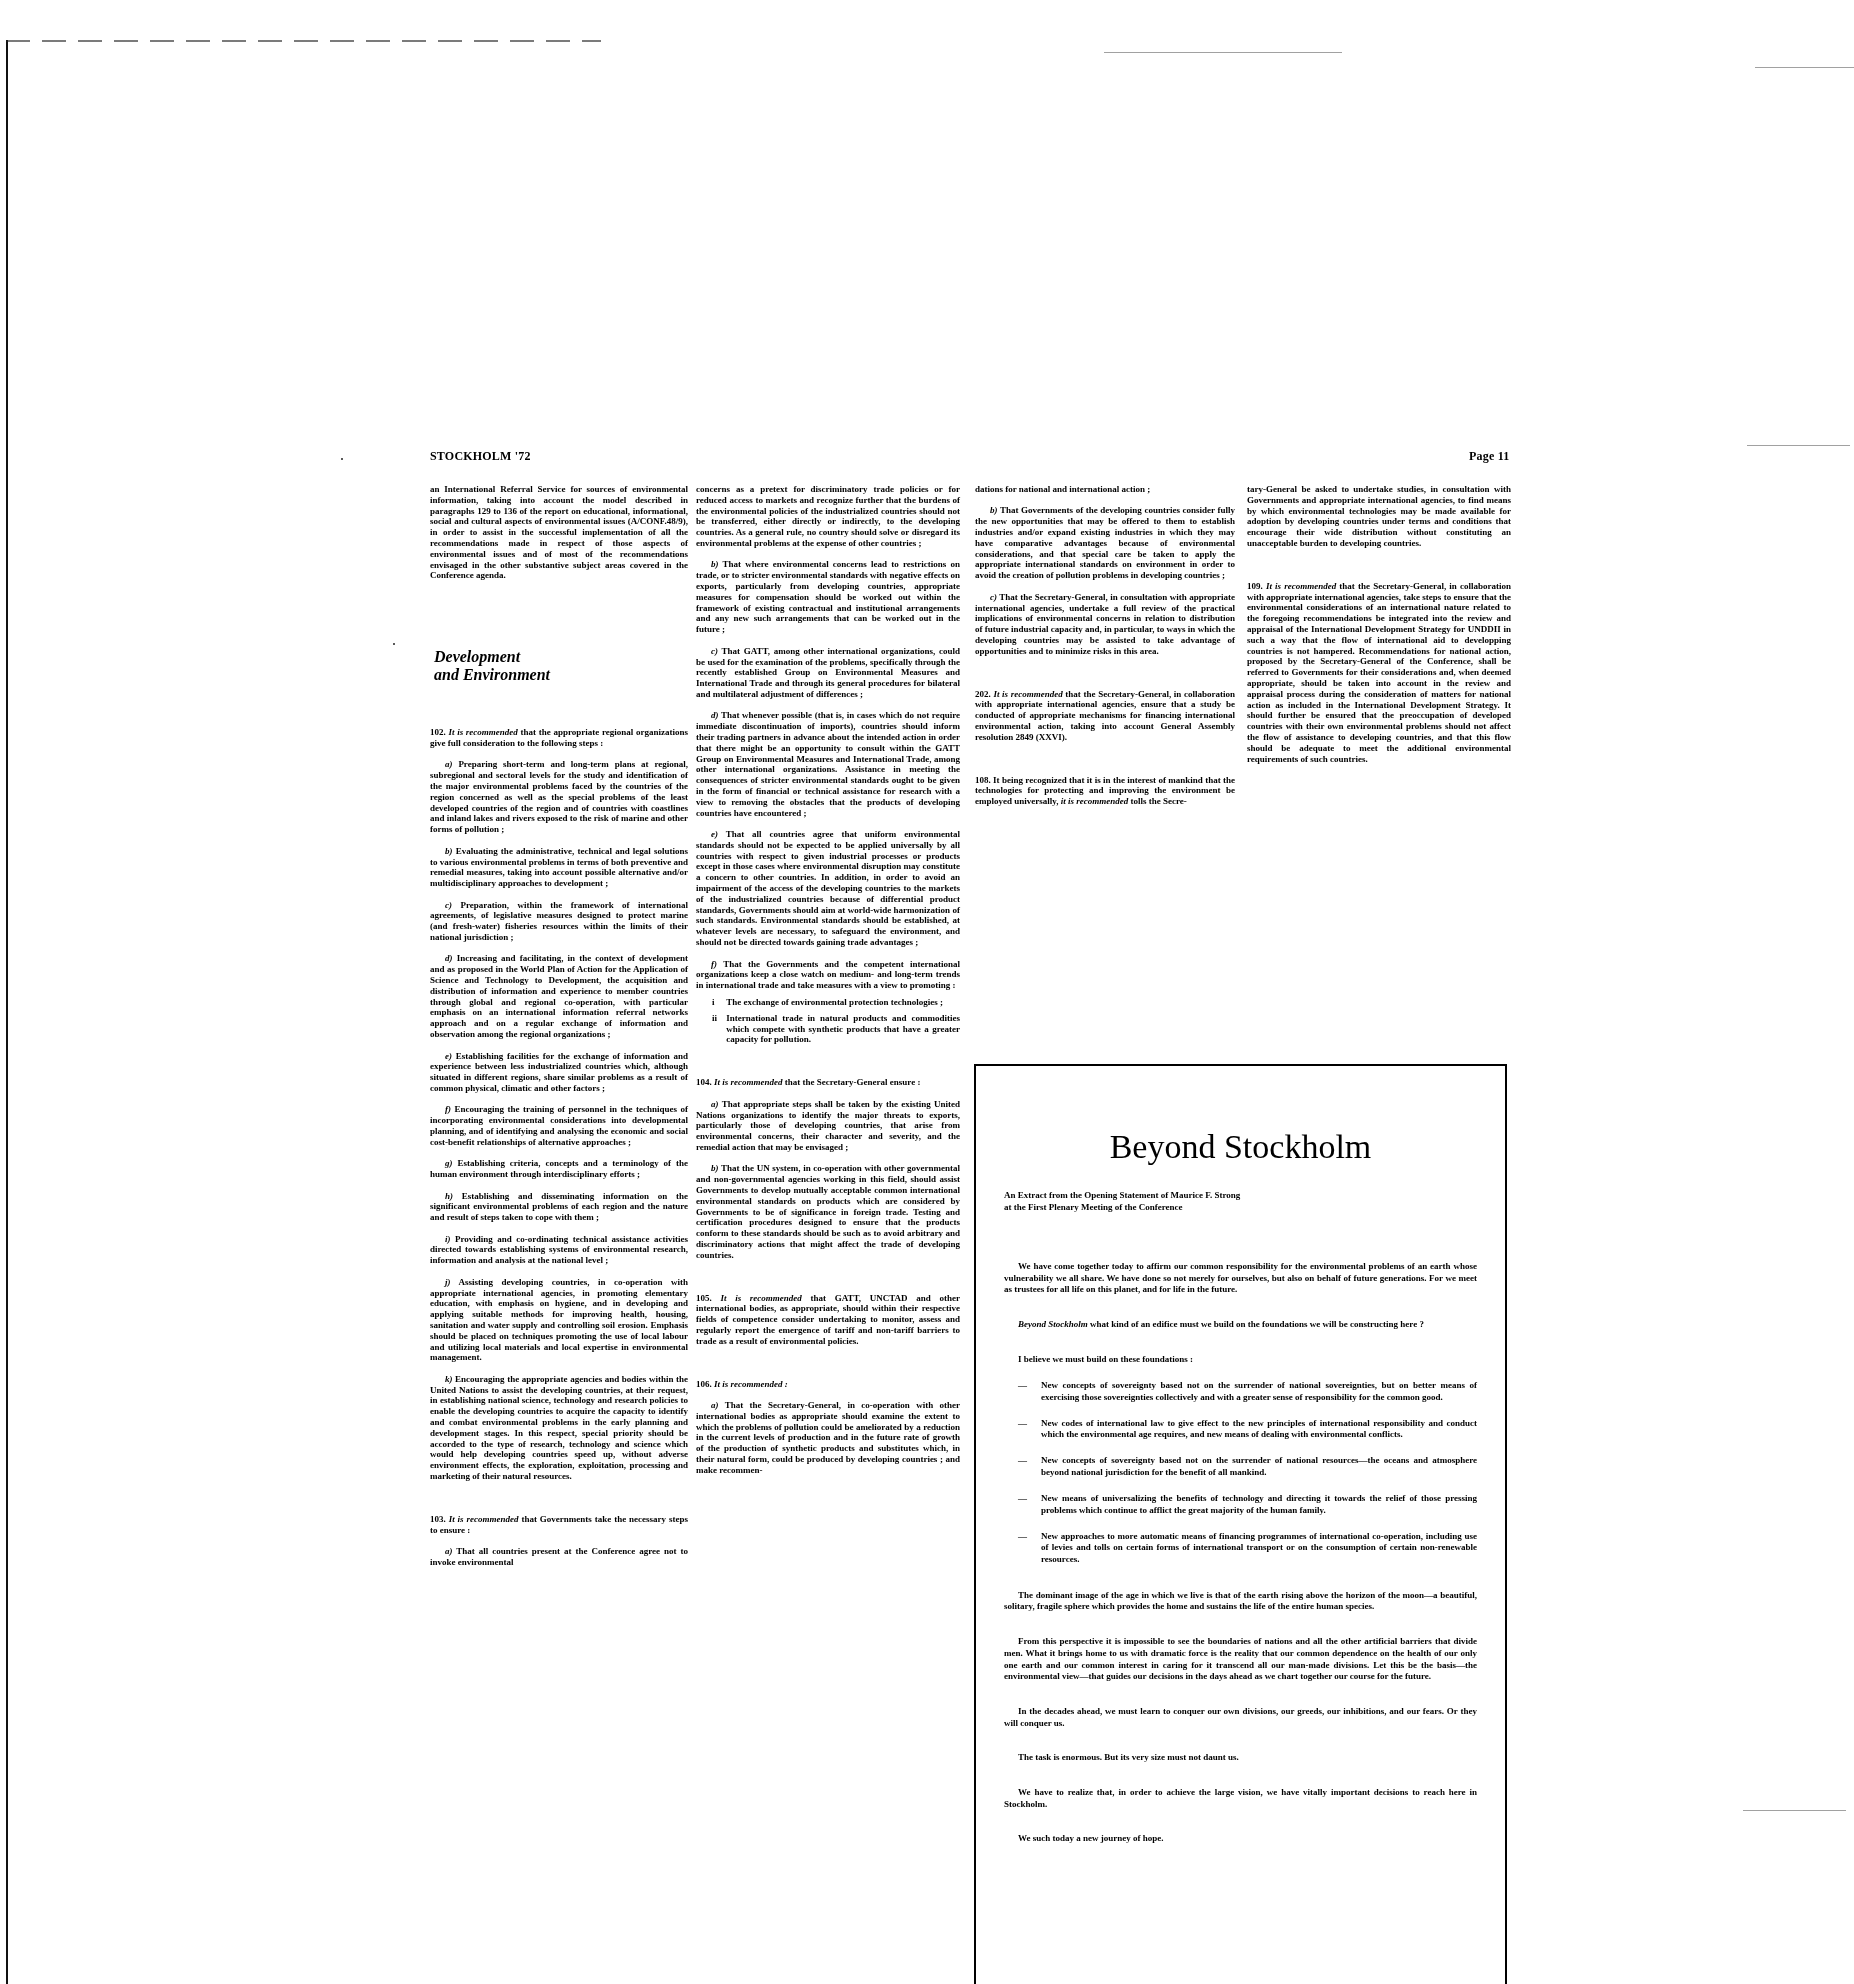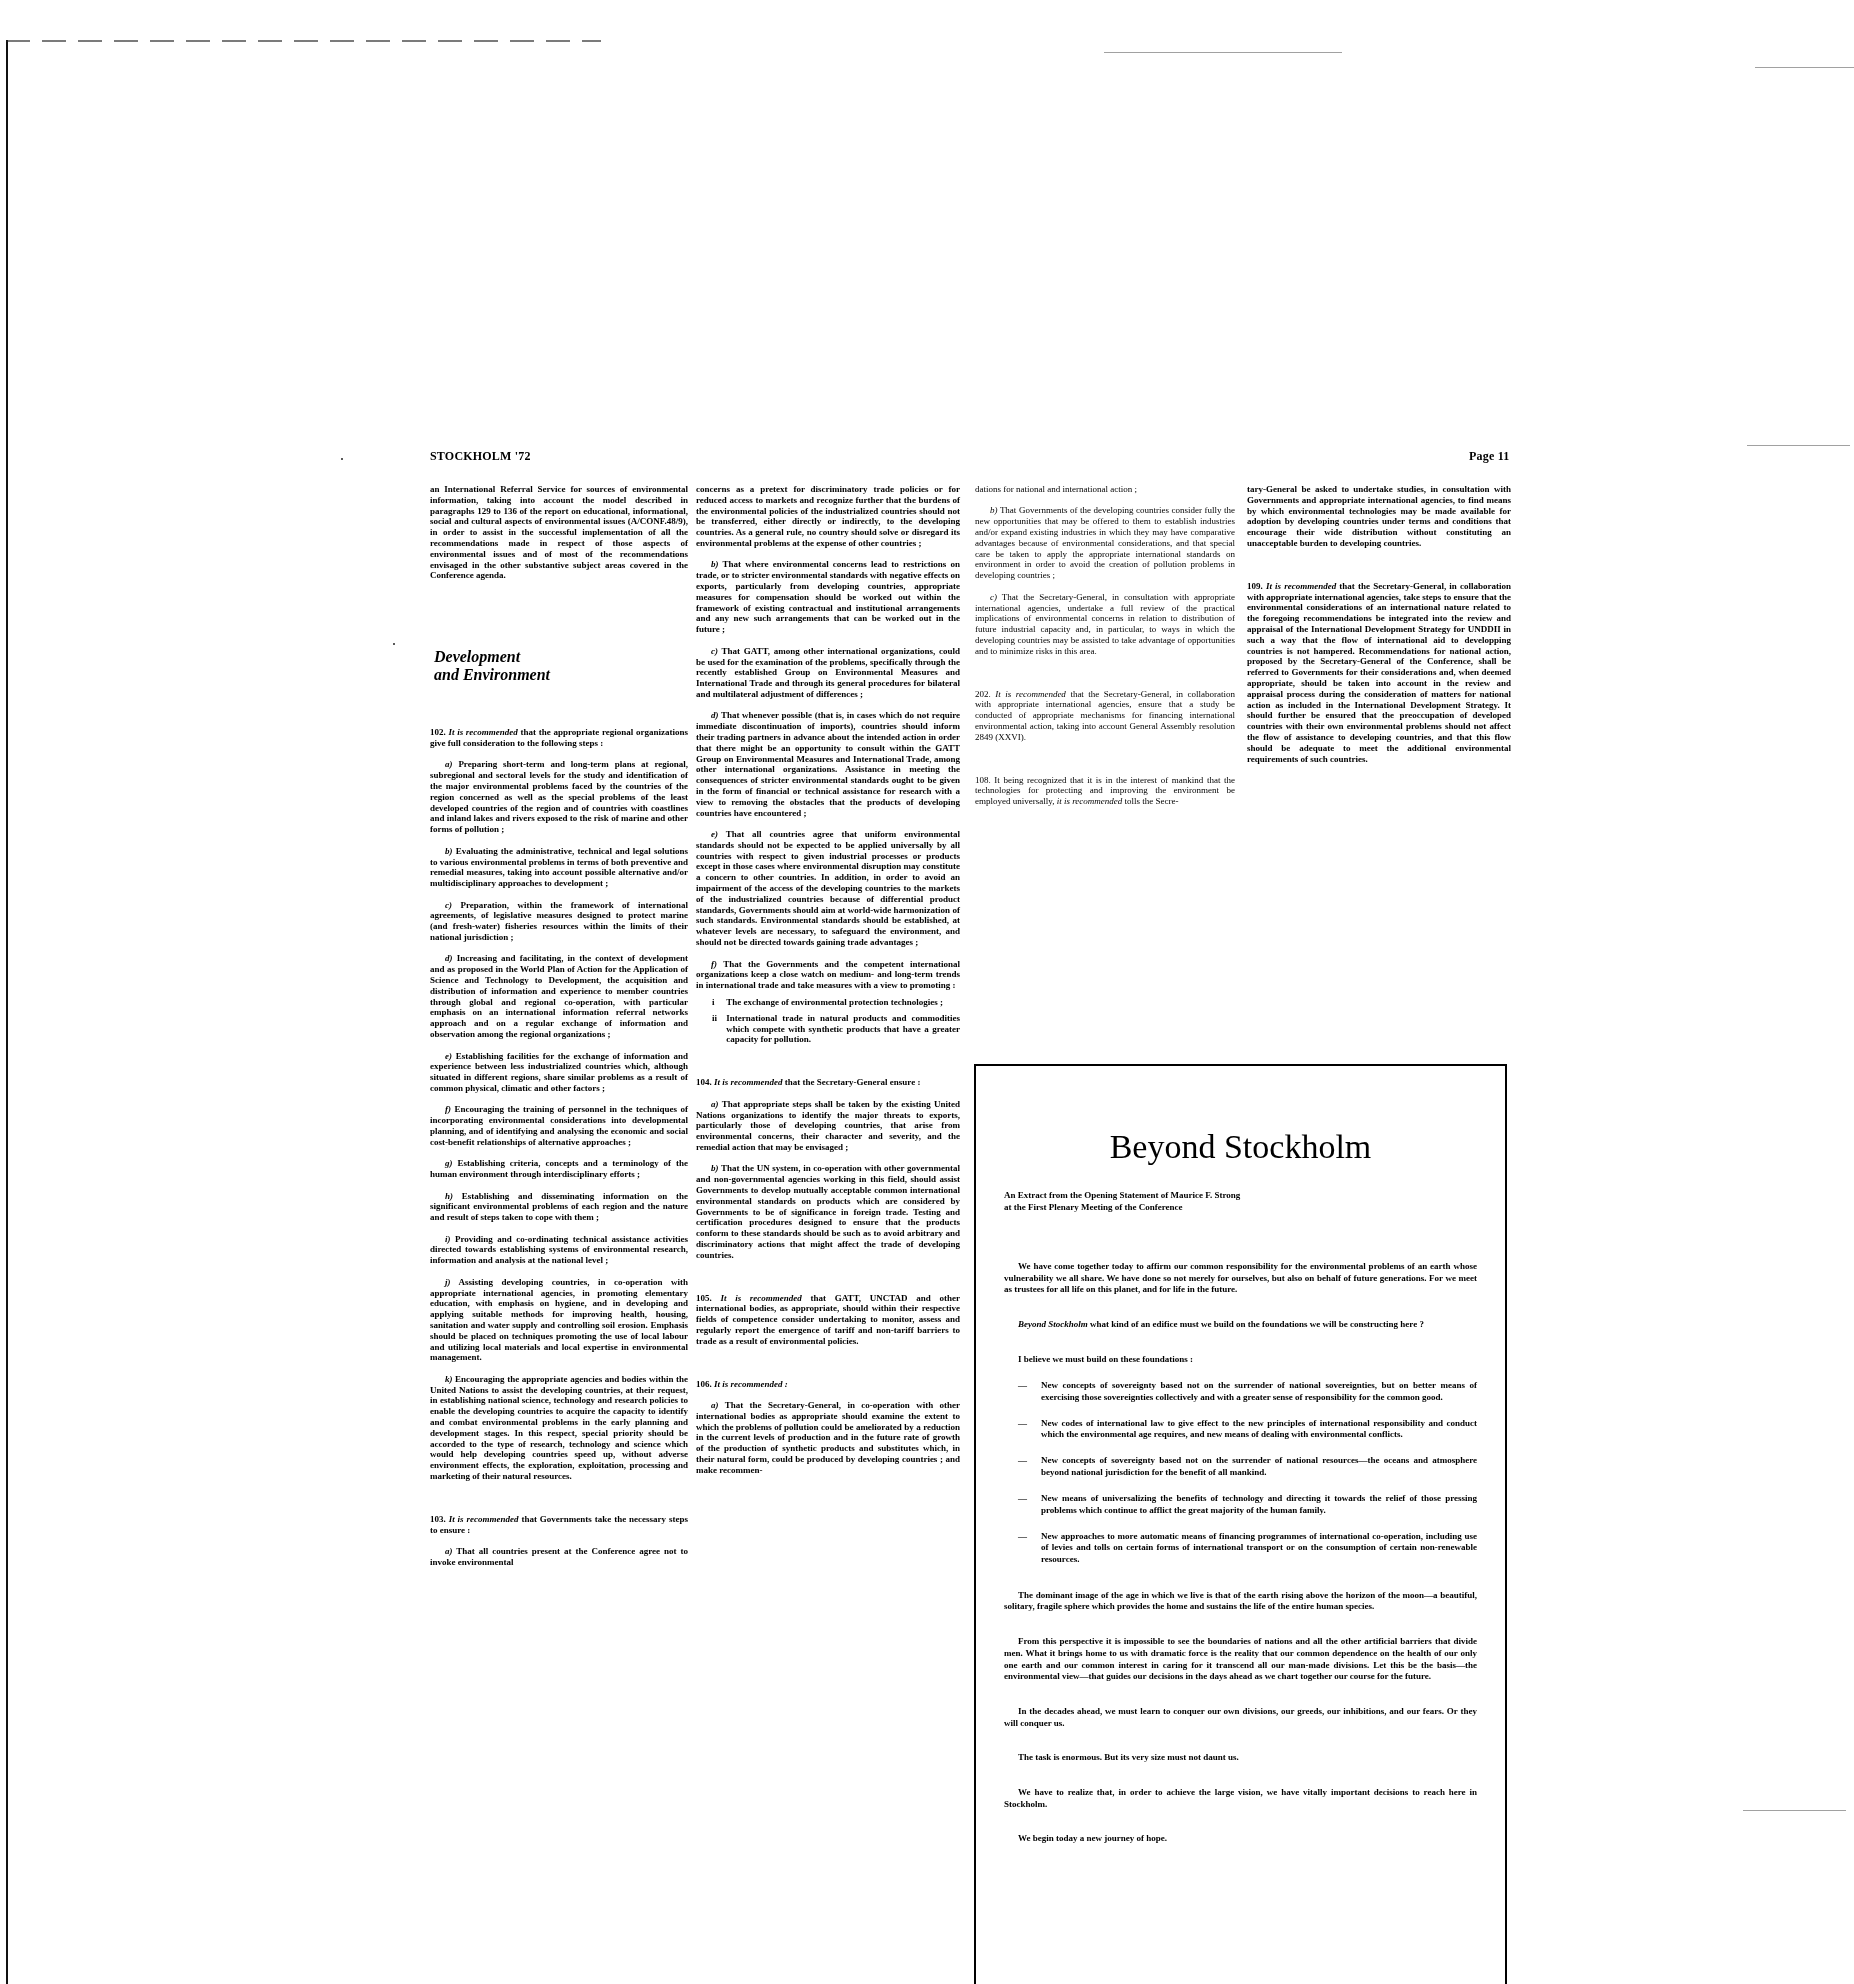--- a/index.html
+++ b/index.html
@@ -99,21 +99,21 @@
       <em>It is recommended</em>
       <span>that GATT, UNCTAD and other international bodies, as appropriate, should within their respective fields of competence consider undertaking to monitor, assess and regularly report the emergence of tariff and non-tariff barriers to trade as a result of environmental policies.</span>
     </p>
     <p class="num">
       <span>106.</span>
       <em>It is recommended :</em>
     </p>
     <p class="ind"><em>a)</em> <span>That the Secretary-General, in co-operation with other international bodies as appropriate should examine the extent to which the problems of pollution could be ameliorated by a reduction in the current levels of production and in the future rate of growth of the production of synthetic products and substitutes which, in their natural form, could be produced by developing countries ; and make recommen-</span></p>
   </div>
 
-  <div class="col" style="left:975px; top:484px; width:260px; font-weight:normal;">
+  <div class="col" style="left:975px; top:484px; width:260px; font-weight:bold;">
     <p>dations for national and international action ;</p>
     <p class="ind"><em>b)</em> <span>That Governments of the developing countries consider fully the new opportunities that may be offered to them to establish industries and/or expand existing industries in which they may have comparative advantages because of environmental considerations, and that special care be taken to apply the appropriate international standards on environment in order to avoid the creation of pollution problems in developing countries ;</span></p>
     <p class="ind"><em>c)</em> <span>That the Secretary-General, in consultation with appropriate international agencies, undertake a full review of the practical implications of environmental concerns in relation to distribution of future industrial capacity and, in particular, to ways in which the developing countries may be assisted to take advantage of opportunities and to minimize risks in this area.</span></p>
     <p class="num">
       <span>202.</span>
       <em>It is recommended</em>
       <span>that the Secretary-General, in collaboration with appropriate international agencies, ensure that a study be conducted of appropriate mechanisms for financing international environmental action, taking into account General Assembly resolution 2849 (XXVI).</span>
     </p>
     <p class="num">
       <span>108. It being recognized that it is in the interest of mankind that the technologies for protecting and improving the environment be employed universally,</span>
@@ -147,19 +147,19 @@
           <li><span class="dash">—</span><span>New codes of international law to give effect to the new principles of international responsibility and conduct which the environmental age requires, and new means of dealing with environmental conflicts.</span></li>
           <li><span class="dash">—</span><span>New concepts of sovereignty based not on the surrender of national resources—the oceans and atmosphere beyond national jurisdiction for the benefit of all mankind.</span></li>
           <li><span class="dash">—</span><span>New means of universalizing the benefits of technology and directing it towards the relief of those pressing problems which continue to afflict the great majority of the human family.</span></li>
           <li><span class="dash">—</span><span>New approaches to more automatic means of financing programmes of international co-operation, including use of levies and tolls on certain forms of international transport or on the consumption of certain non-renewable resources.</span></li>
         </ul>
         <p>The dominant image of the age in which we live is that of the earth rising above the horizon of the moon—a beautiful, solitary, fragile sphere which provides the home and sustains the life of the entire human species.</p>
         <p>From this perspective it is impossible to see the boundaries of nations and all the other artificial barriers that divide men. What it brings home to us with dramatic force is the reality that our common dependence on the health of our only one earth and our common interest in caring for it transcend all our man-made divisions. Let this be the basis—the environmental view—that guides our decisions in the days ahead as we chart together our course for the future.</p>
         <p>In the decades ahead, we must learn to conquer our own divisions, our greeds, our inhibitions, and our fears. Or they will conquer us.</p>
         <p>The task is enormous. But its very size must not daunt us.</p>
         <p>We have to realize that, in order to achieve the large vision, we have vitally important decisions to reach here in Stockholm.</p>
-        <p>We begin today a new journey of hope.</p>
+        <p>We such today a new journey of hope.</p>
       </div>
     </div>
   </div>
 
 </div>
 
 
 </body></html>

